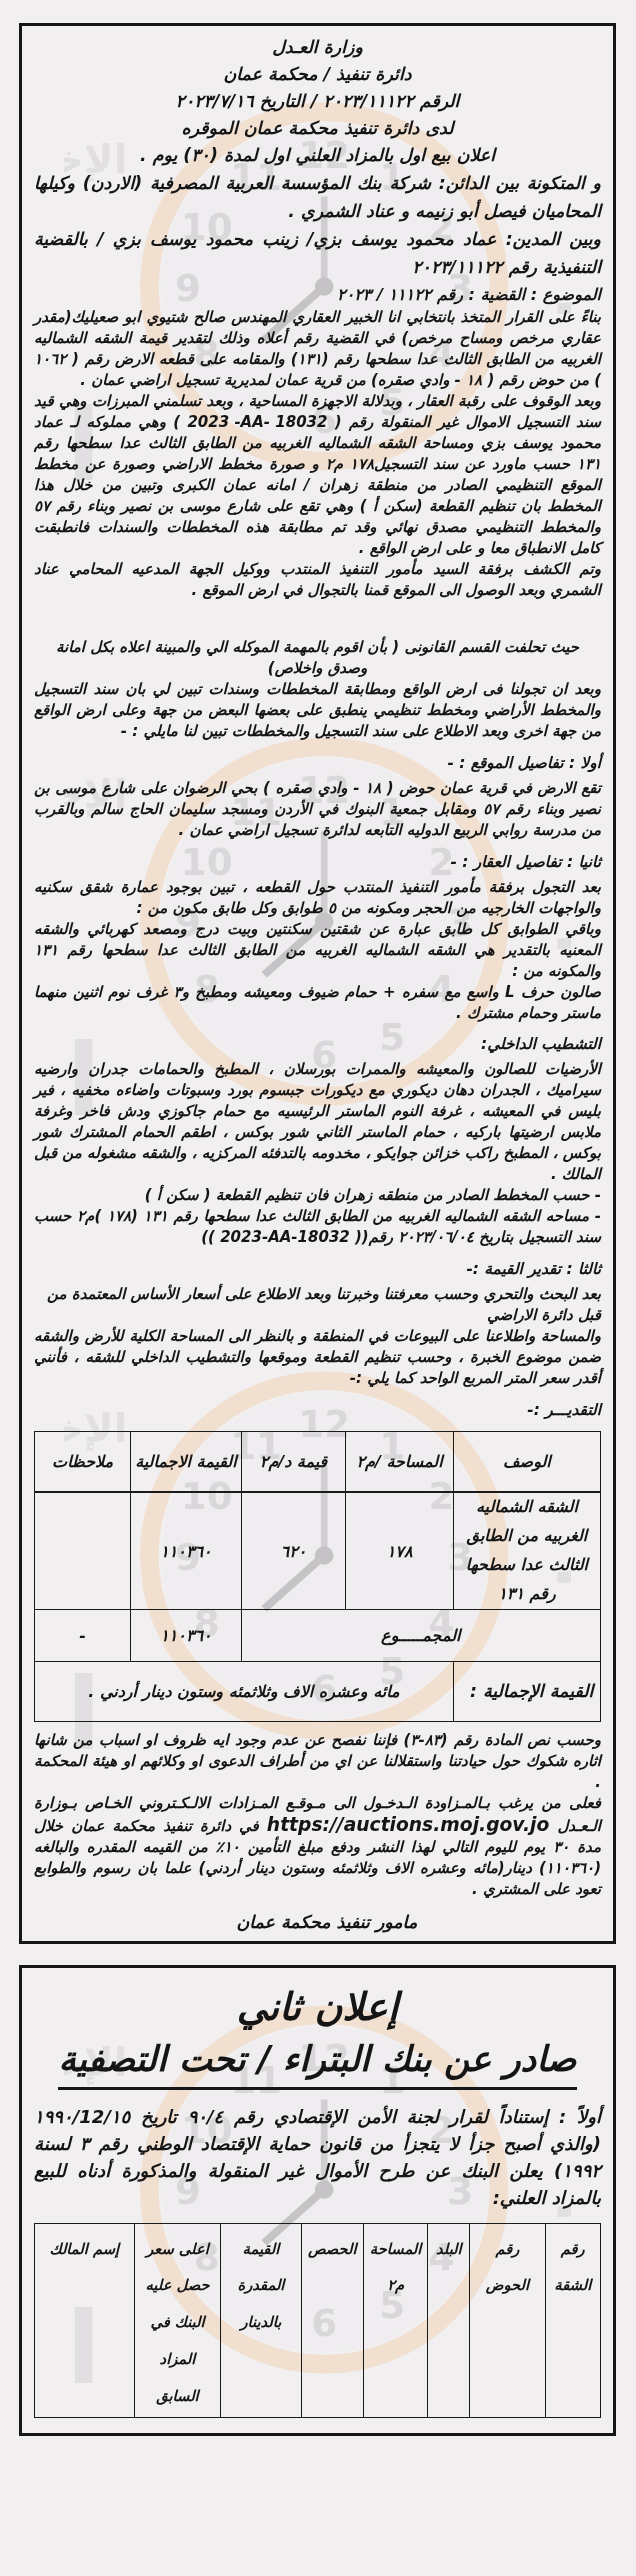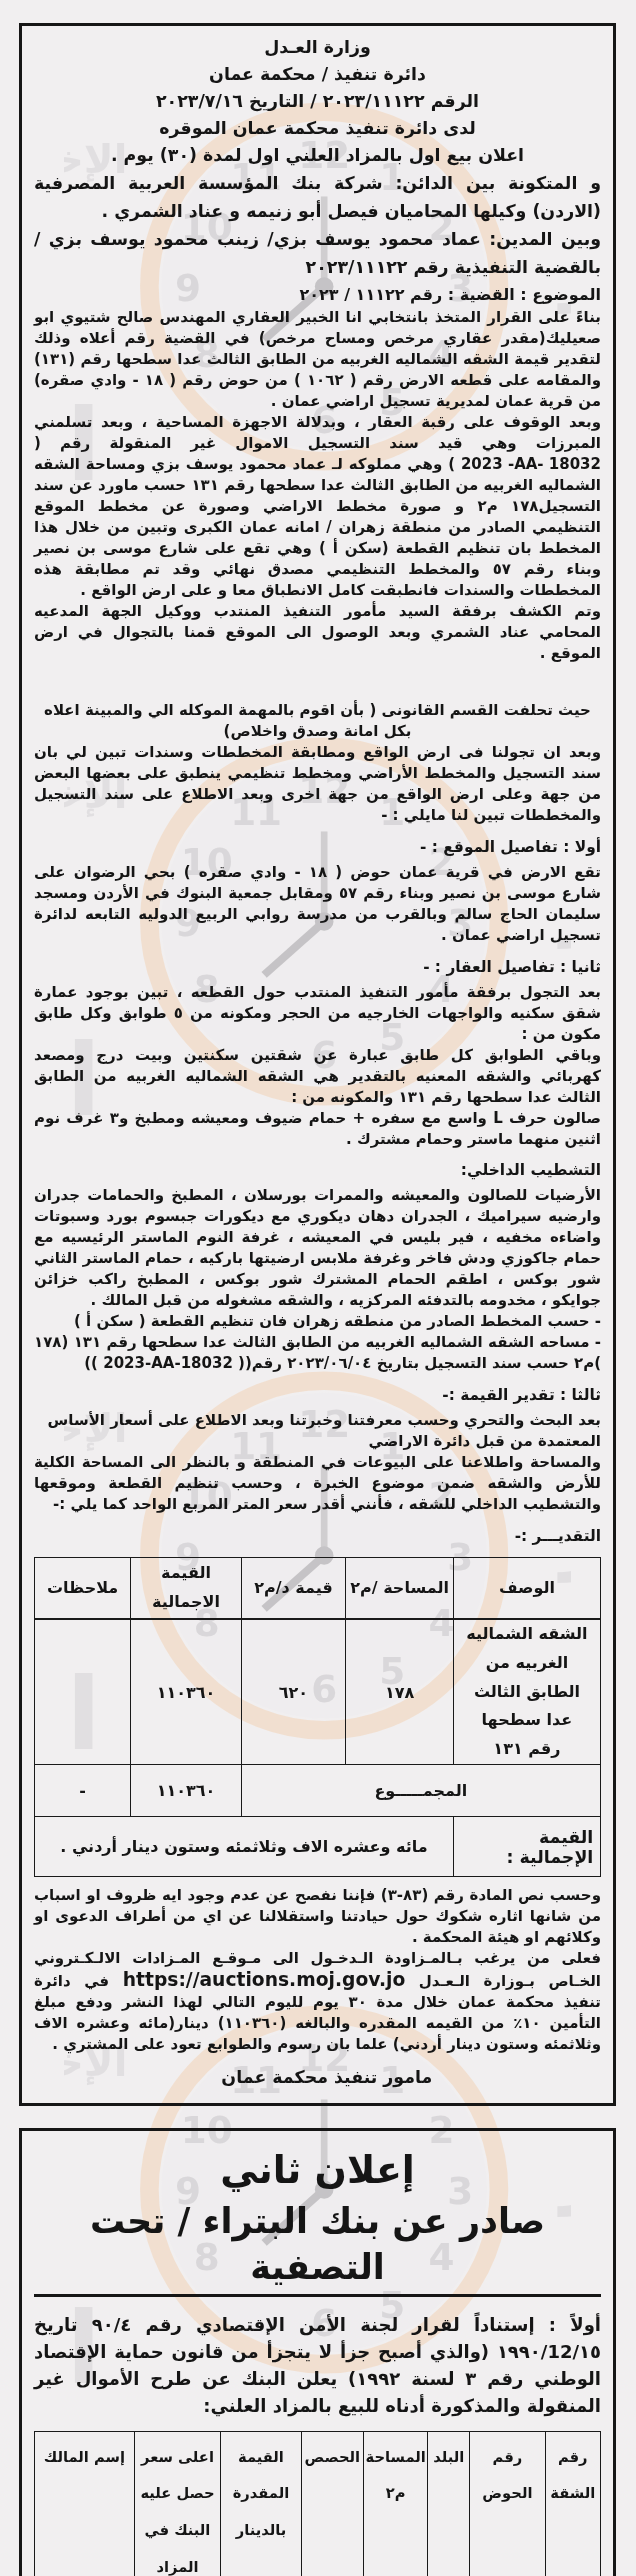--- a/index.html
+++ b/index.html
@@ -2,21 +2,21 @@
 <html lang="ar" dir="rtl" style="font-size:10.7px"><head>
 <meta charset="utf-8">
 <style>
   html,body{margin:0;padding:0;background:#f1eff0;}
   .page{position:relative;width:637px;min-height:2576px;overflow:hidden;
         font-family:"DejaVu Sans",sans-serif;font-weight:700;color:#151515;direction:rtl;}
   
   .wm{position:absolute;left:65px;width:507px;height:427px;opacity:.5;z-index:0;pointer-events:none;}
   .wm text{font-family:"DejaVu Sans",sans-serif;font-weight:700;}
   
-  .box{position:relative;z-index:1;margin:0 20px;border:3.3px solid #161616;padding:8px 12px 15px;background:transparent;}
+  .box{position:relative;z-index:1;margin:0 20px;border:3.3px solid #161616;padding:8px 12px 8px;background:transparent;font-style:italic;}
   .box1{margin-top:23px;}
   .box2{margin-top:21.4px;margin-bottom:9.3px;}
   
   .hline{text-align:center;font-size:17.4px;line-height:27px;margin:0;}
   .party{font-size:17.4px;line-height:28px;text-align:justify;margin:0;}
   .subject{font-size:16px;line-height:25px;text-align:right;margin:1.3px 0 0;}
   .bp{font-size:15px;line-height:21px;text-align:justify;margin:0;}
   .bp-r{text-align:right;}
   .bp-c{text-align:center;margin-top:36px;}
   .sect{font-size:15.4px;line-height:21px;text-align:right;margin:10.7px 0 4px;}

